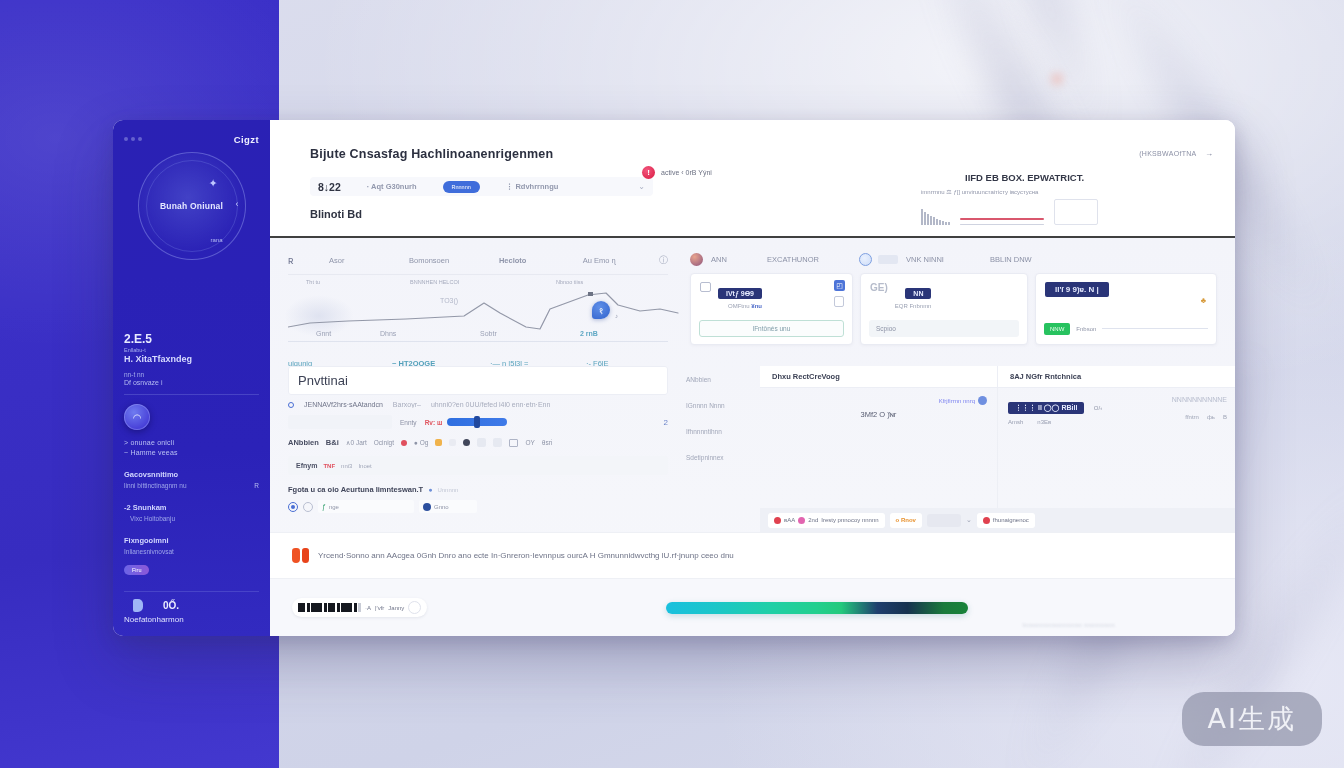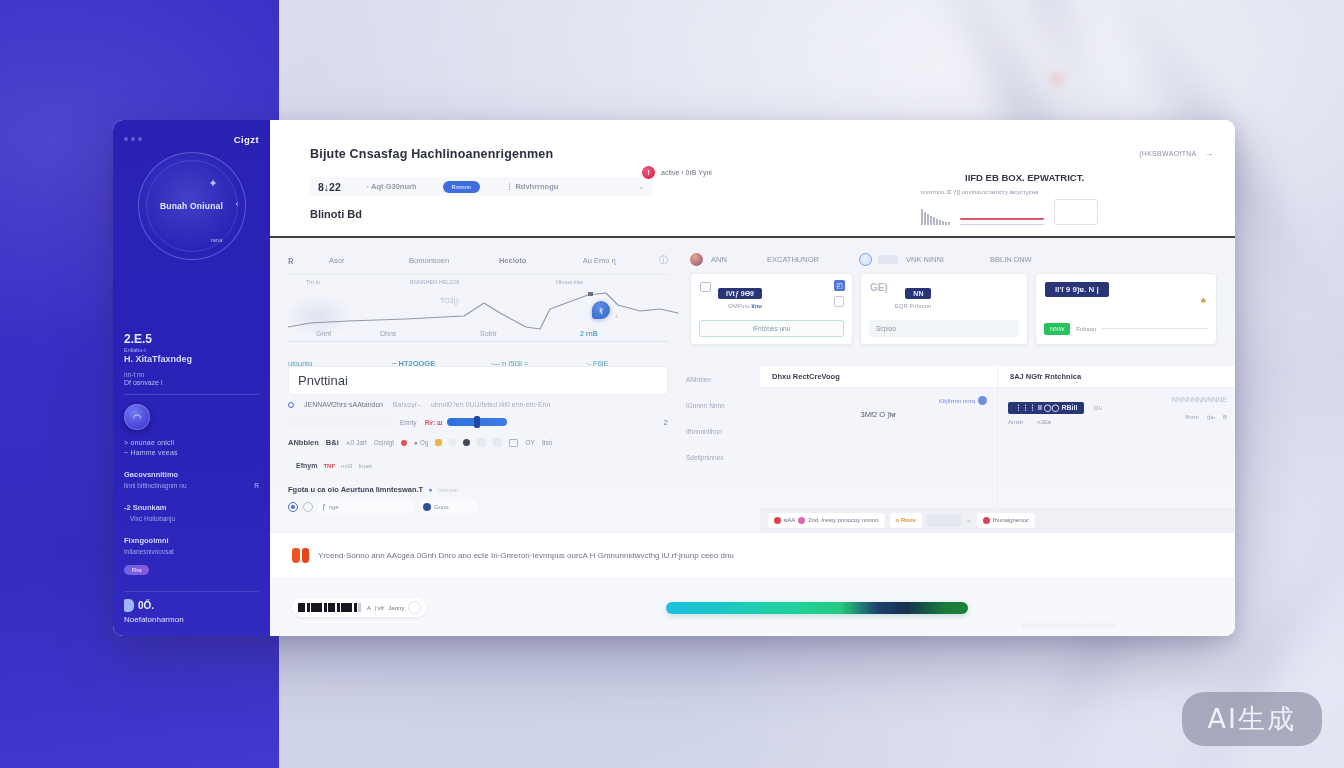--- a/index.html
+++ b/index.html
@@ -128,21 +128,21 @@
   .sb-tag {
     display:inline-block; margin-top: 10px;
     padding: 2px 8px; border-radius: 7px;
     background: linear-gradient(90deg,#6b64e6,#8b58d8);
     font-size:5.5px; color:#ffffff; filter: blur(.6px);
   }
   .sb-bottom {
     position:absolute; left:11px; right:11px; bottom: 12px;
     border-top:1px solid rgba(160,170,240,.22); padding-top:7px;
   }
-  .sb-bottom-row { display:flex; align-items:center; gap:4px;}
+  .sb-bottom-row { display:flex; align-items:center; gap:20px;margin-left:9px;}
   .sb-bottom-ico {
     width:10px; height:13px; border-radius:2px 5px 5px 2px;
     background:#9fb6f6; display:block; filter:blur(.2px);
   }
   .sb-bottom-title { font-size:10px; font-weight:700; color:#eceeff; filter:blur(.5px);}
   .sb-bottom-sub { font-size:8px; color:#dfe3ff; filter:blur(.5px); margin-top:3px;}
 
   
   .main { flex:1; background:#ffffff; display:flex; flex-direction:column; min-width:0; }
 

